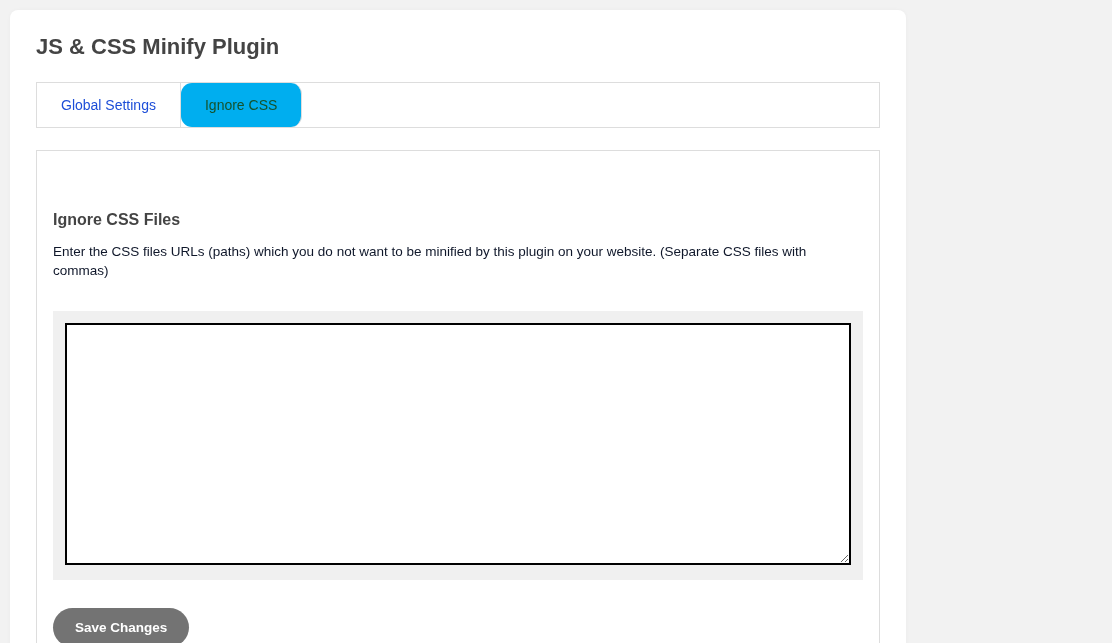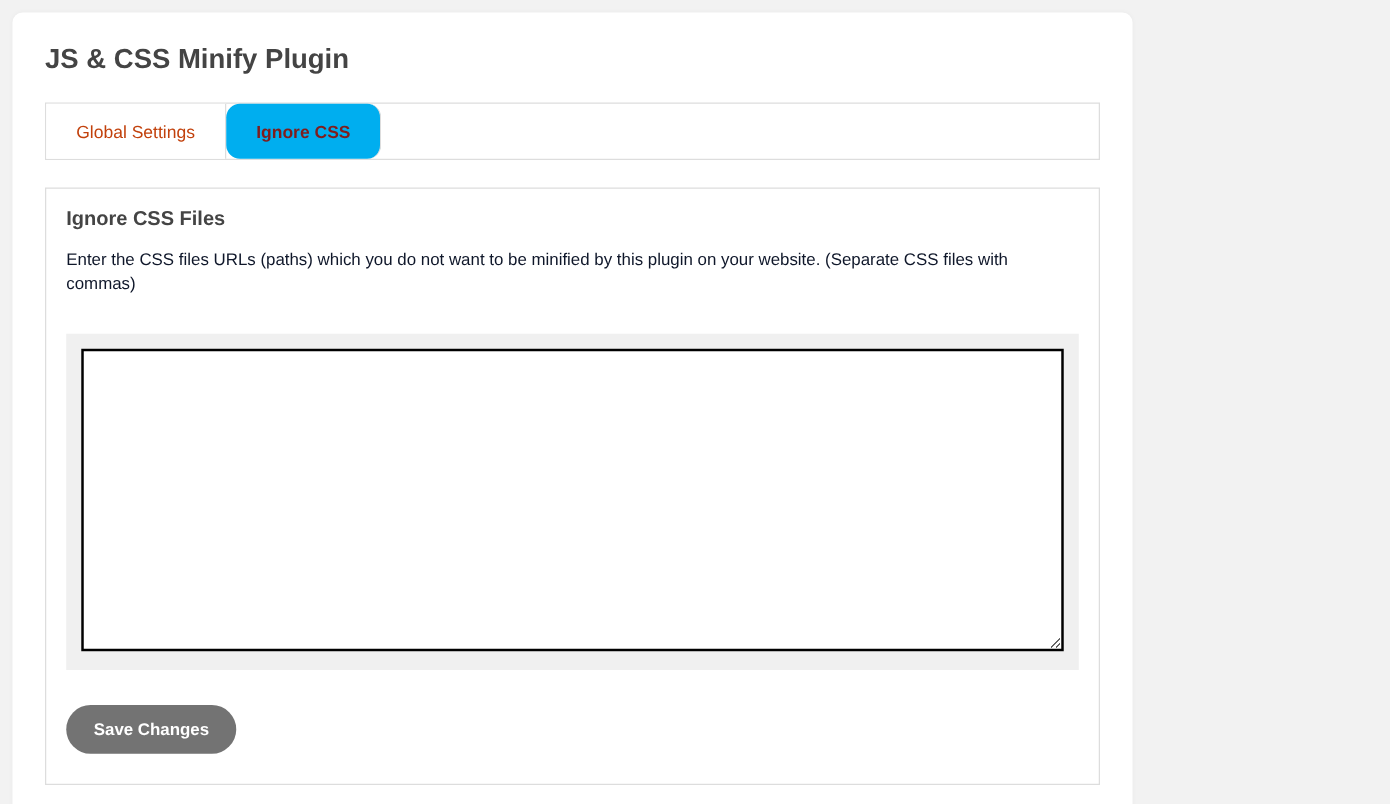--- a/index.html
+++ b/index.html
@@ -25,43 +25,44 @@
     margin-bottom: 22px;
   }
   .tabs {
     display: flex;
     border: 1px solid #dddddd;
     background: #ffffff;
   }
   .tab {
     padding: 14px 24px;
     font-size: 14px;
-    color: #c2410c;
+    color: #1d4ed8;
     border-right: 1px solid #dddddd;
     cursor: pointer;
     user-select: none;
     background: #ffffff;
   }
   .tab.active {
     background: #00aeef;
-    color: #7f1d1d;
-    font-weight: 700;
+    color: #14532d;
+    font-weight: 400;
     border-radius: 11px;
   }
   .panel {
     border: 1px solid #dddddd;
     background: #ffffff;
     margin-top: 22px;
     padding: 16px 16px 24px 16px;
   }
   .section-title {
     font-size: 16px;
     font-weight: 700;
     color: #444444;
     margin-bottom: 14px;
+    margin-top: 44px;
   }
   .section-desc {
     font-size: 13.5px;
     color: #0f172a;
     margin-bottom: 30px;
     line-height: 1.4;
   }
   .textarea-wrap {
     background: #f0f0f0;
     padding: 12px;

